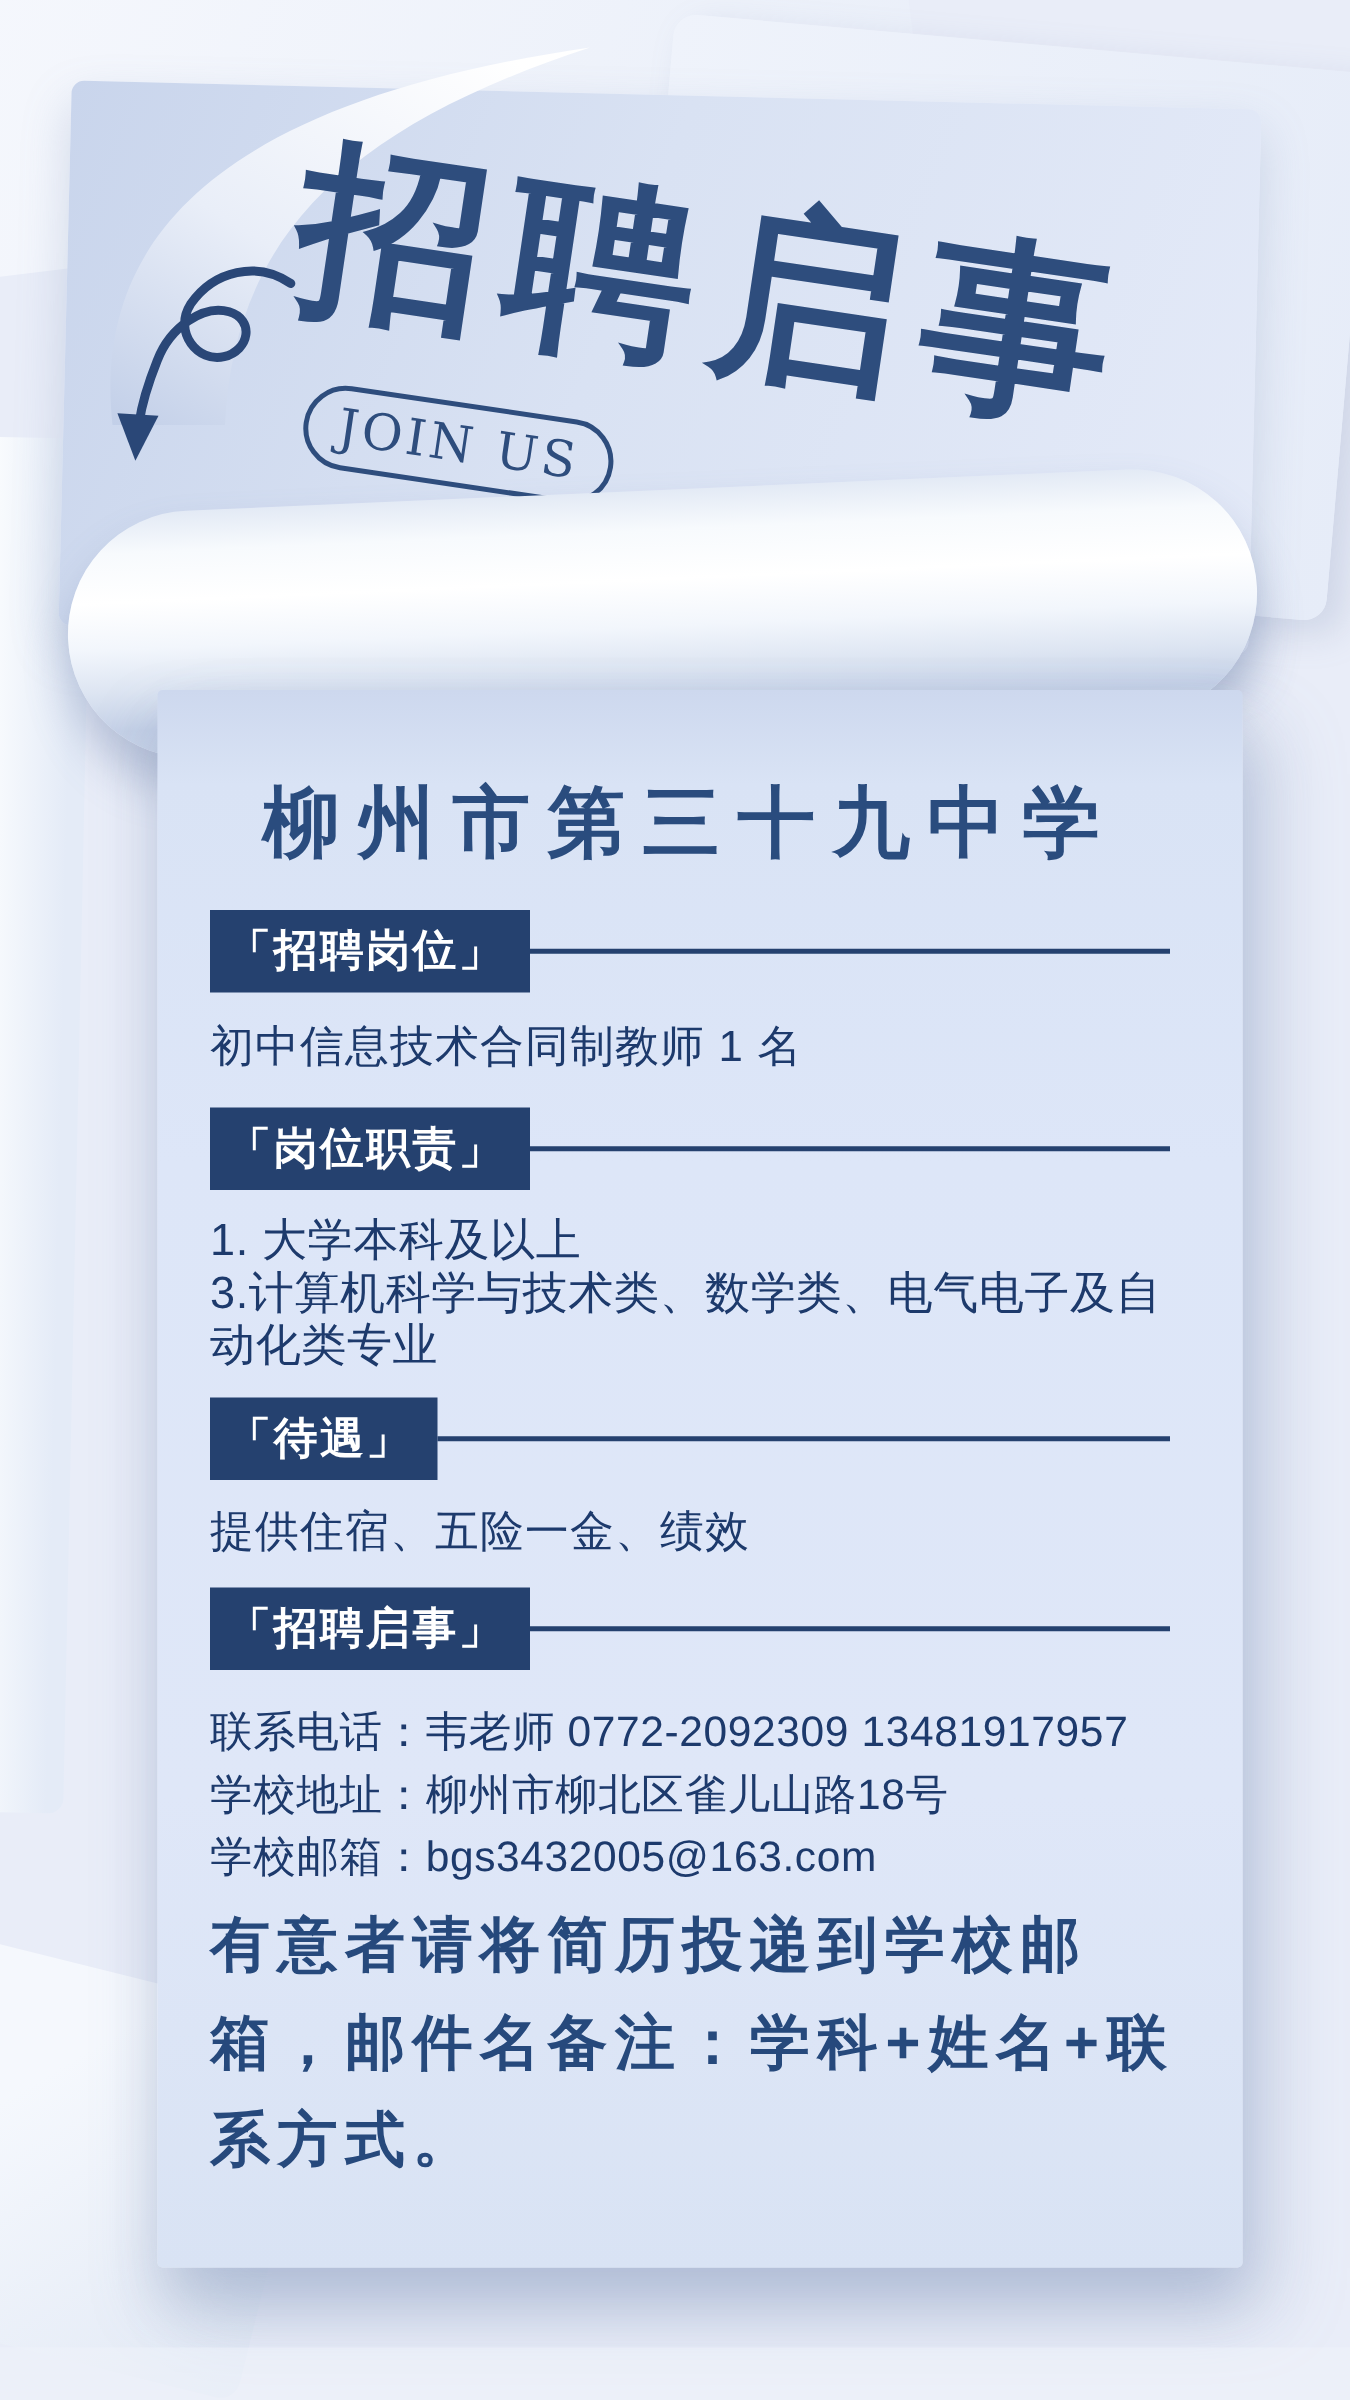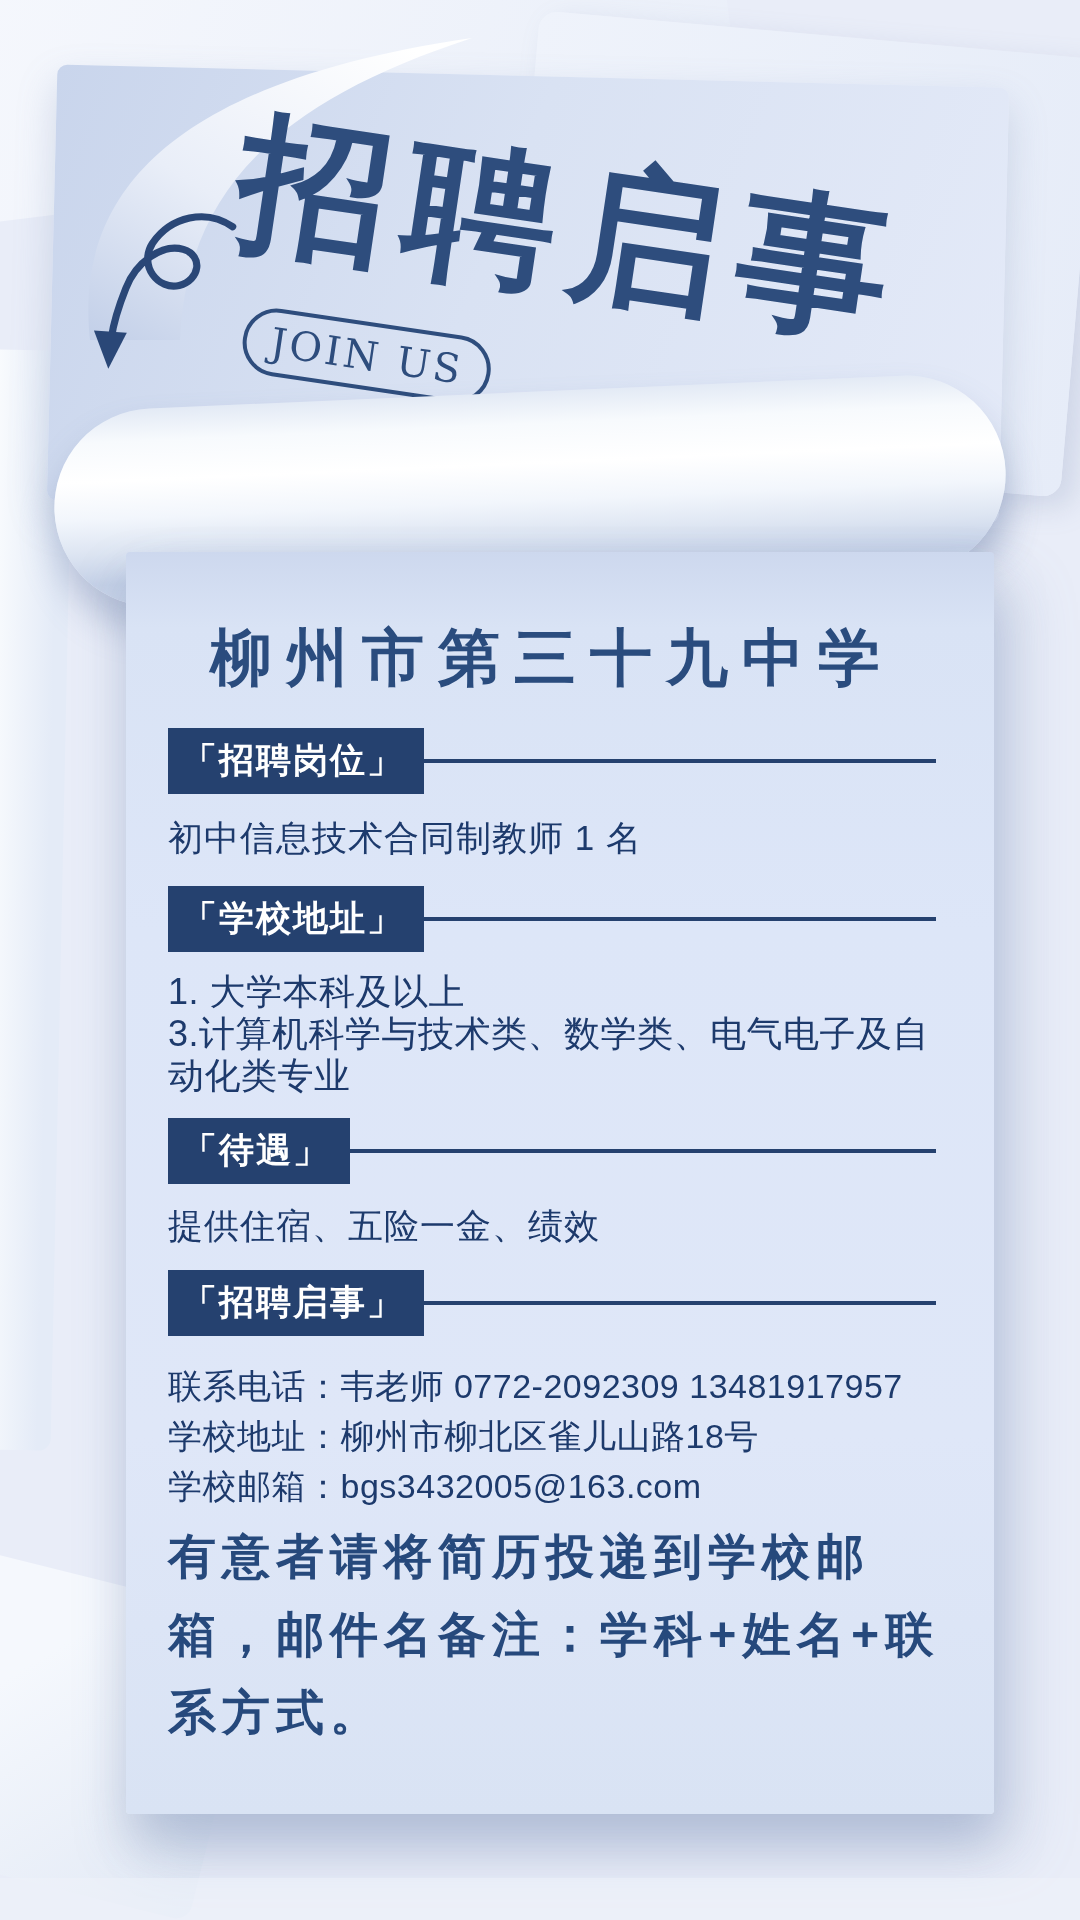--- a/index.html
+++ b/index.html
@@ -146,21 +146,21 @@
 
       <div class="school-name">柳州市第三十九中学</div>
 
       <div class="badge-row mt-badge1">
         <div class="badge">「招聘岗位」</div>
         <div class="badge-rule"></div>
       </div>
       <div class="body-line p-position">初中信息技术合同制教师 1 名</div>
 
       <div class="badge-row mt-badge2">
-        <div class="badge">「学校地址」</div>
+        <div class="badge">「岗位职责」</div>
         <div class="badge-rule"></div>
       </div>
       <div class="duties">
         <div class="duty-line">1. 大学本科及以上</div>
         <div class="duty-line">3.计算机科学与技术类、数学类、电气电子及自动化类专业</div>
       </div>
 
       <div class="badge-row mt-badge3">
         <div class="badge">「待遇」</div>
         <div class="badge-rule"></div>

